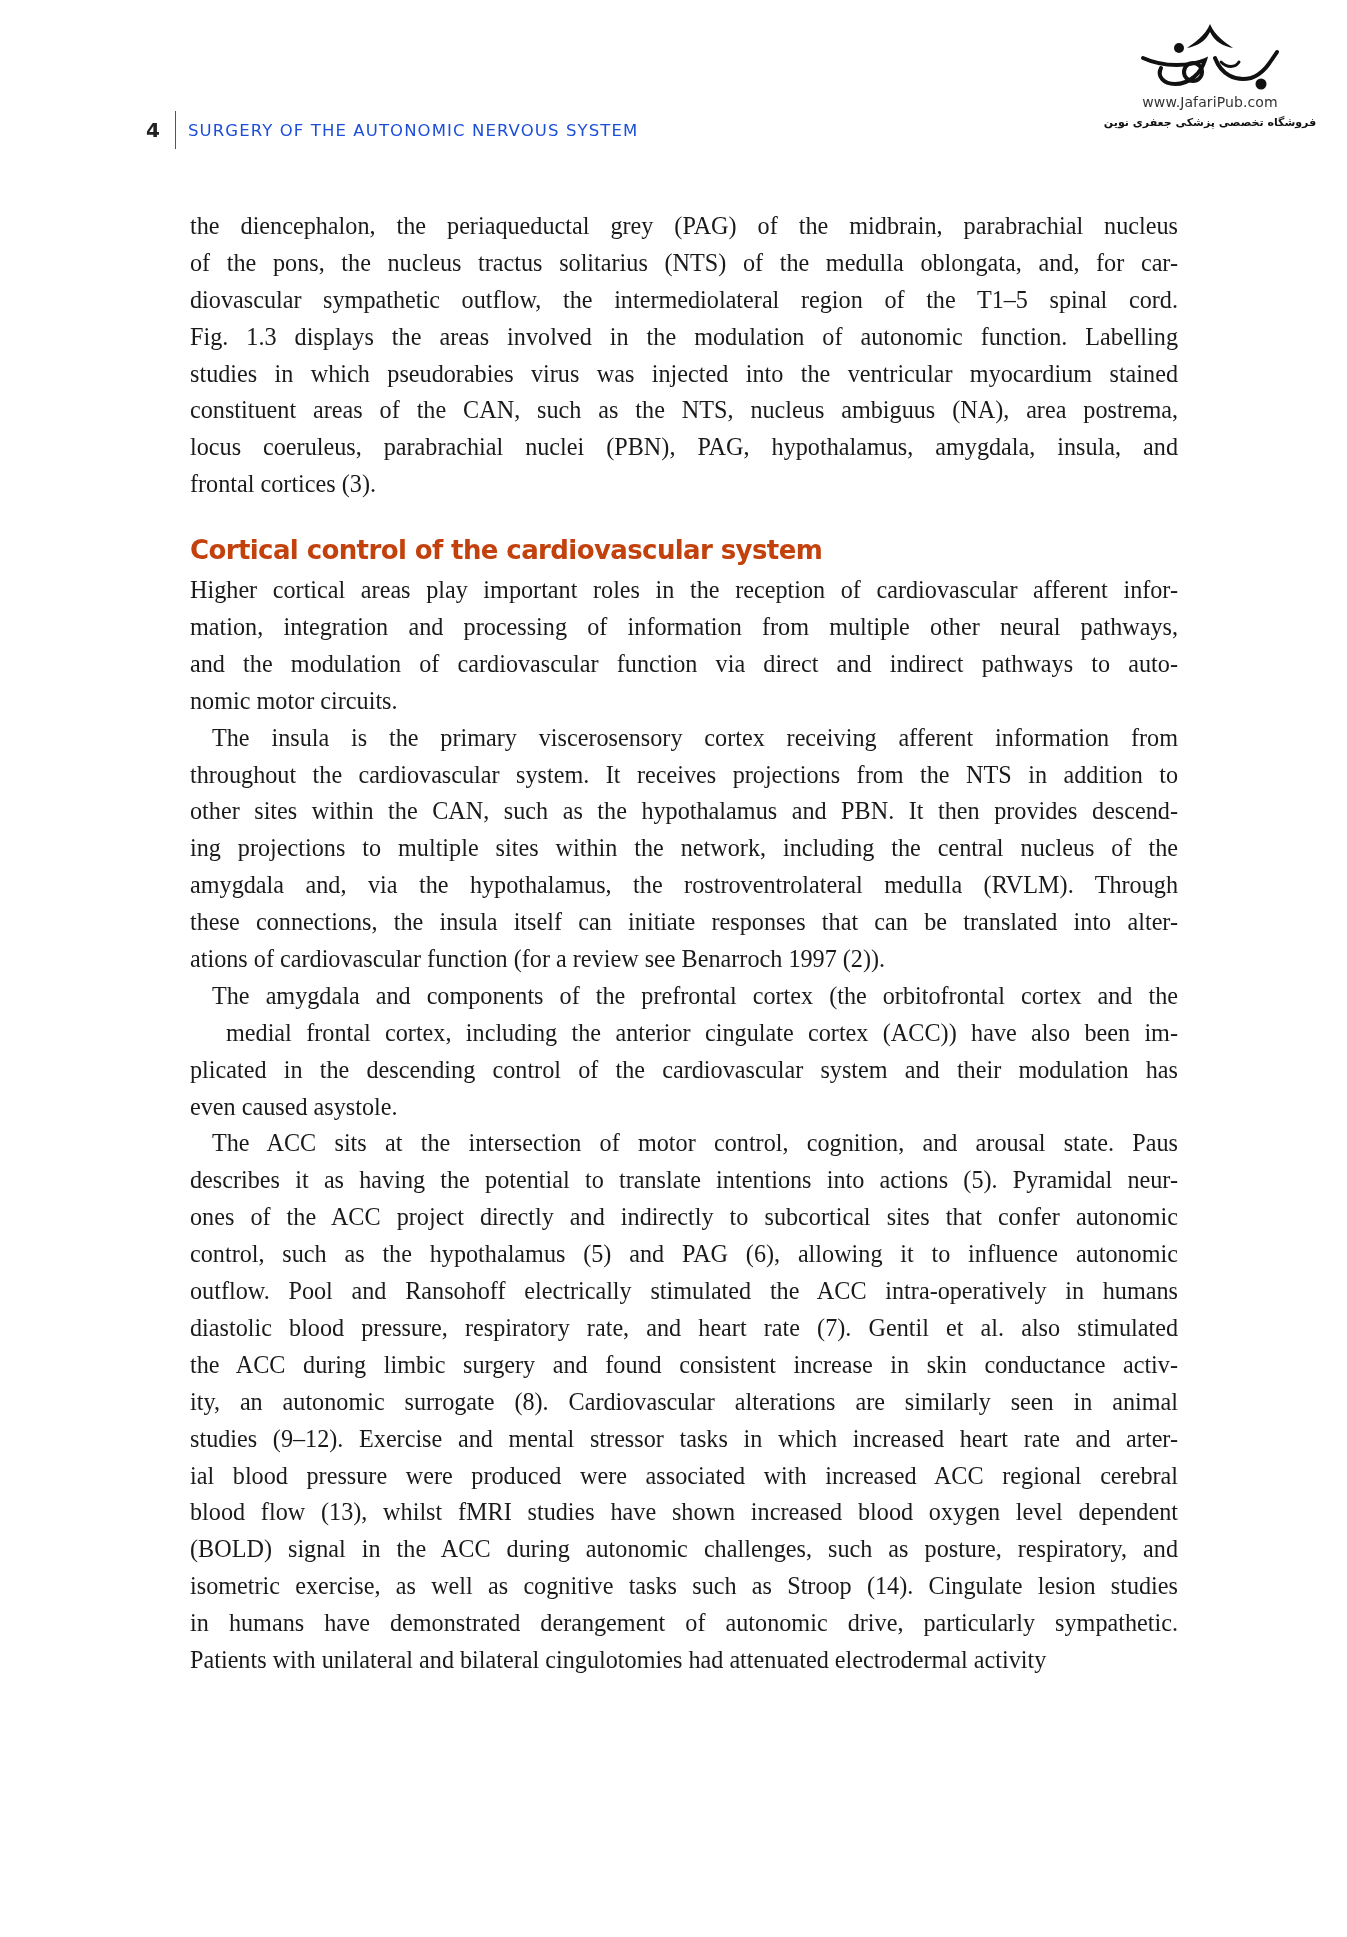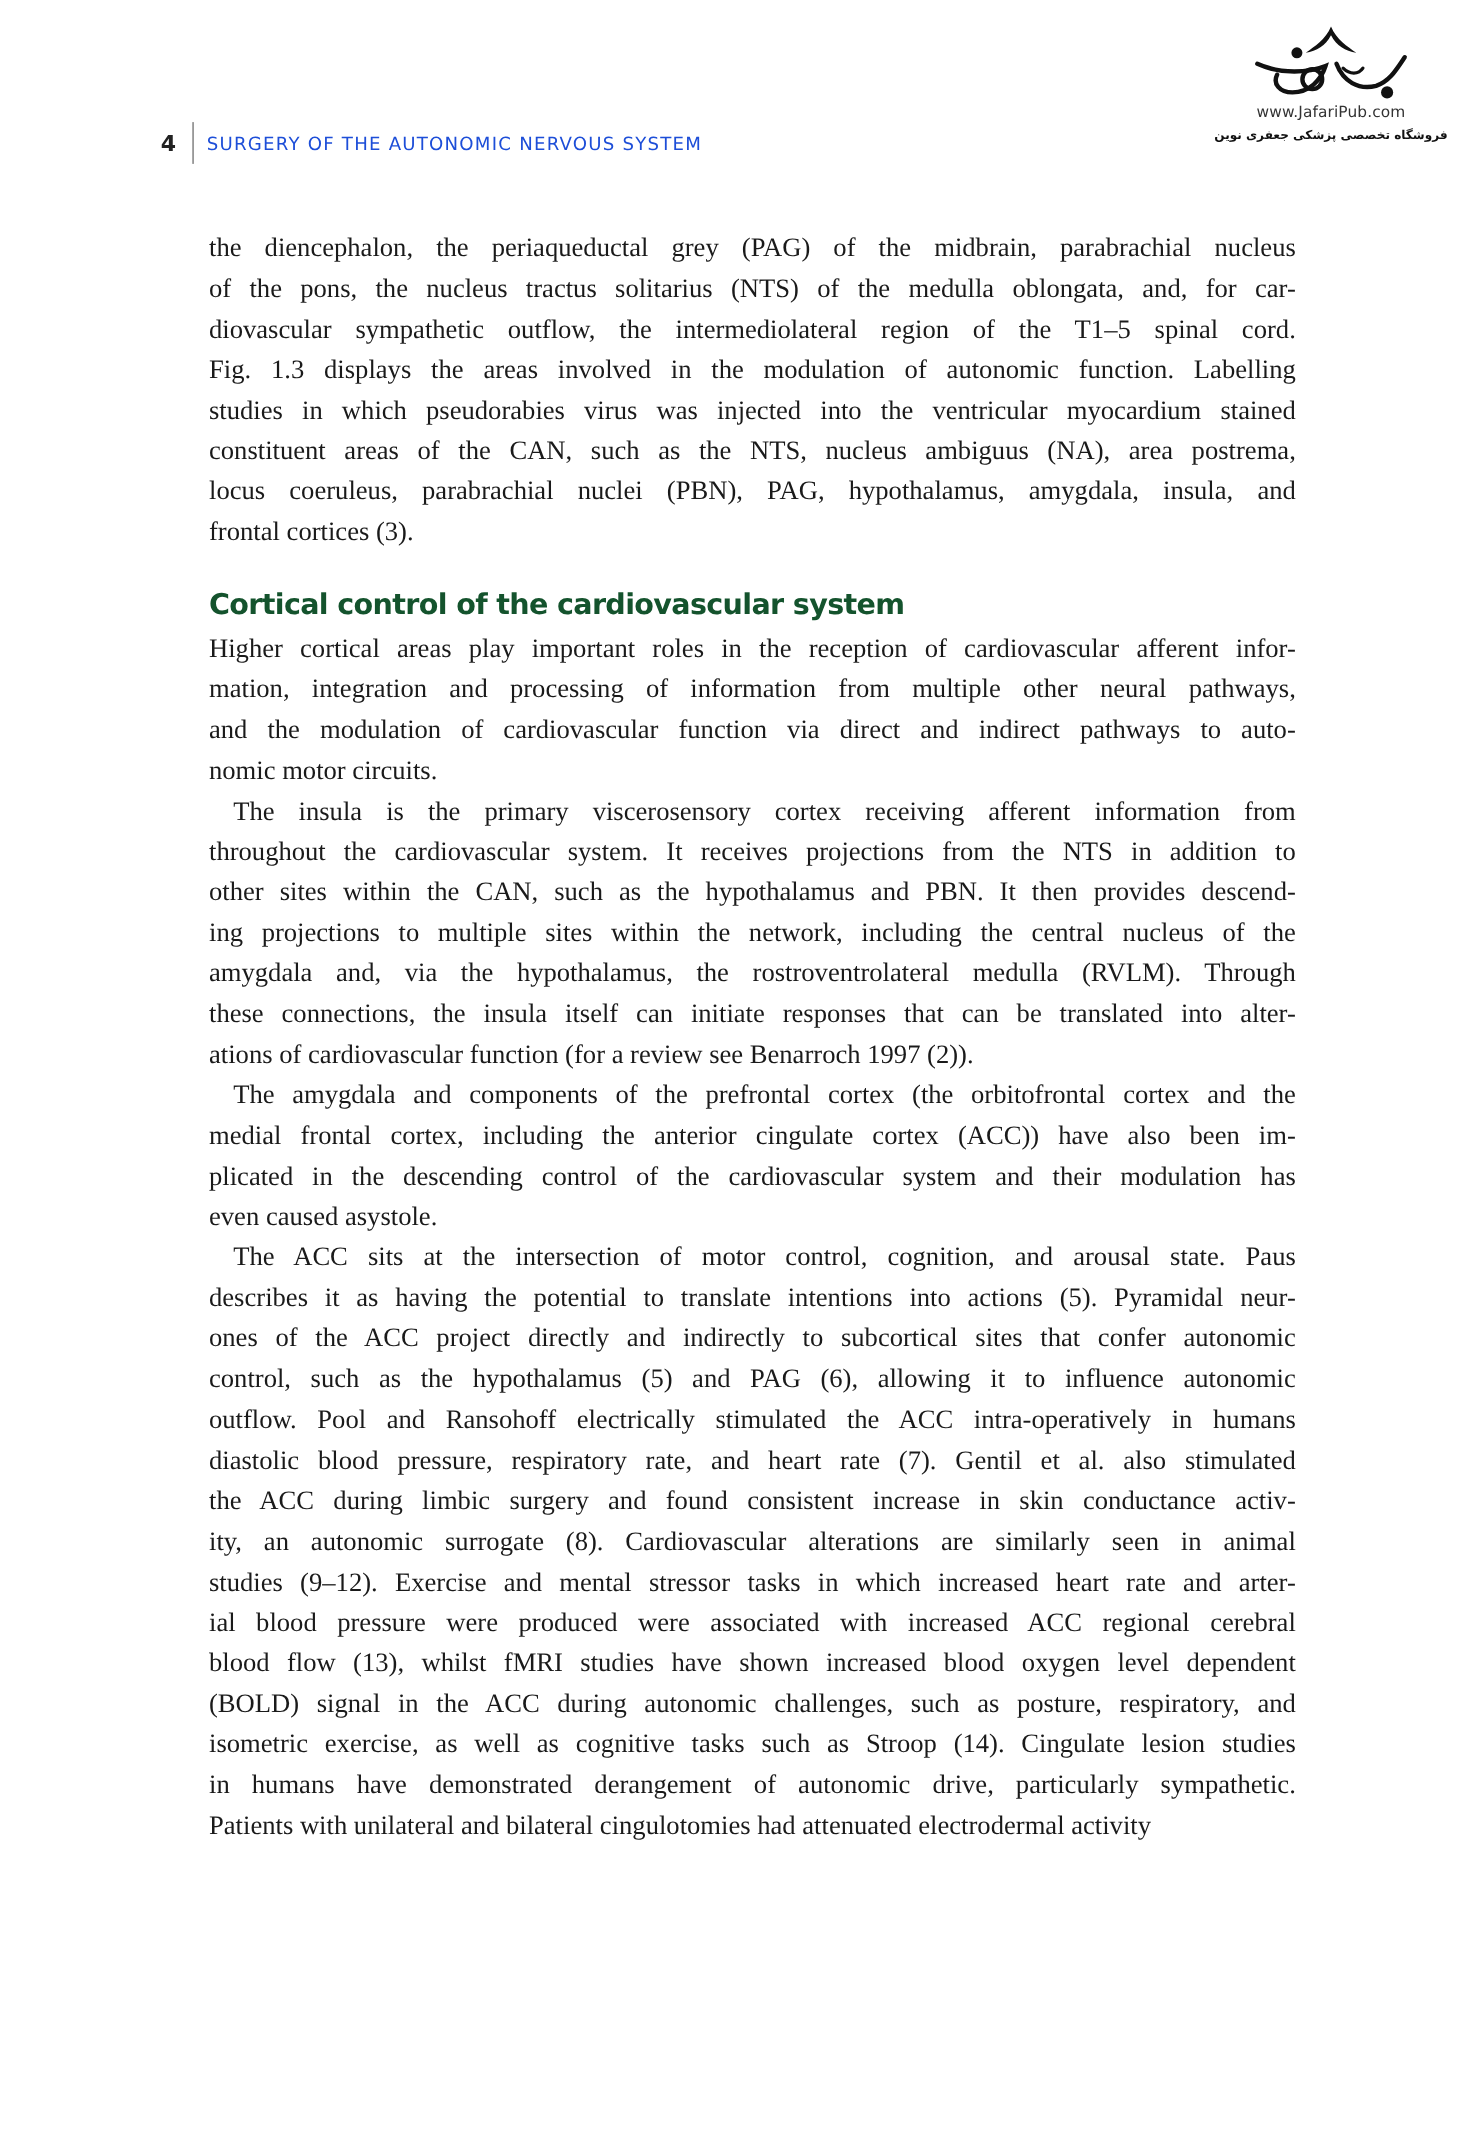--- a/index.html
+++ b/index.html
@@ -8,21 +8,21 @@
   .page-num { font-family: "DejaVu Sans", sans-serif; font-weight: bold; font-size: 20px; color: #222; width: 24px; text-align: center; }
   .rule { width: 1px; height: 38px; background: #555; margin: 0 12px 0 10px; }
   .running-title { font-family: "DejaVu Sans", sans-serif; font-size: 16.5px; letter-spacing: 1.1px; color: #1d4ed8; font-weight: normal; }
   .logo { position: absolute; left: 1090px; top: 18px; width: 240px; height: 140px; text-align: center; }
   .logo svg { display: block; margin: 0 auto; }
   .logo-url { font-family: "DejaVu Sans", sans-serif; font-size: 14px; color: #333; margin-top: -2px; letter-spacing: 0.1px; }
   .logo-tagline { font-family: "DejaVu Sans", sans-serif; font-size: 11px; color: #111; direction: rtl; margin-top: 6px; font-weight: bold; }
   .content { position: absolute; left: 190px; top: 208px; width: 988px; }
   .line { font-family: "Liberation Serif", serif; font-size: 24.2px; line-height: 36.9px; height: 36.9px; text-align: justify; text-align-last: justify; white-space: nowrap; overflow: visible; }
   .line.last { text-align-last: left; }
-  .heading { font-family: "DejaVu Sans", sans-serif; font-size: 26px; font-weight: bold; color: #14532d; height: 44px; line-height: 44px; margin-top: 25px; margin-bottom: 0px; letter-spacing: -0.6px; }
+  .heading { font-family: "DejaVu Sans", sans-serif; font-size: 26px; font-weight: bold; color: #c2410c; height: 44px; line-height: 44px; margin-top: 25px; margin-bottom: 0px; letter-spacing: -0.6px; }
 </style>
 </head>
 <body>
 
 <div class="header">
   <span class="page-num">4</span>
   <span class="rule"></span>
   <span class="running-title">SURGERY OF THE AUTONOMIC NERVOUS SYSTEM</span>
 </div>
 
@@ -63,21 +63,21 @@
         <div class="line" style="padding-left: 22px; white-space: nowrap;">The insula is the primary viscerosensory cortex receiving afferent information from</div>
         <div class="line" style="white-space: nowrap;">throughout the cardiovascular system. It receives projections from the NTS in addition to</div>
         <div class="line" style="white-space: nowrap;">other sites within the CAN, such as the hypothalamus and PBN. It then provides descend-</div>
         <div class="line" style="white-space: nowrap;">ing projections to multiple sites within the network, including the central nucleus of the</div>
         <div class="line" style="white-space: nowrap;">amygdala and, via the hypothalamus, the rostroventrolateral medulla (RVLM). Through</div>
         <div class="line" style="white-space: nowrap;">these connections, the insula itself can initiate responses that can be translated into alter-</div>
         <div class="line last" style="white-space: nowrap; text-align-last: left;">ations of cardiovascular function (for a review see Benarroch 1997 (2)).</div>
       </div>
       <div>
         <div class="line" style="padding-left: 22px; white-space: nowrap;">The amygdala and components of the prefrontal cortex (the orbitofrontal cortex and the</div>
-        <div class="line" style="white-space: nowrap;">medial frontal cortex, including the anterior cingulate cortex (ACC)) have also been im-</div>
+        <div class="line" style="white-space: nowrap; margin-left: 36px;">medial frontal cortex, including the anterior cingulate cortex (ACC)) have also been im-</div>
         <div class="line" style="white-space: nowrap;">plicated in the descending control of the cardiovascular system and their modulation has</div>
         <div class="line last" style="white-space: nowrap; text-align-last: left;">even caused asystole.</div>
       </div>
       <div>
         <div class="line" style="padding-left: 22px; white-space: nowrap;">The ACC sits at the intersection of motor control, cognition, and arousal state. Paus</div>
         <div class="line" style="white-space: nowrap;">describes it as having the potential to translate intentions into actions (5). Pyramidal neur-</div>
         <div class="line" style="white-space: nowrap;">ones of the ACC project directly and indirectly to subcortical sites that confer autonomic</div>
         <div class="line" style="white-space: nowrap;">control, such as the hypothalamus (5) and PAG (6), allowing it to influence autonomic</div>
         <div class="line" style="white-space: nowrap;">outflow. Pool and Ransohoff electrically stimulated the ACC intra-operatively in humans</div>
         <div class="line" style="white-space: nowrap;">diastolic blood pressure, respiratory rate, and heart rate (7). Gentil et al. also stimulated</div>

